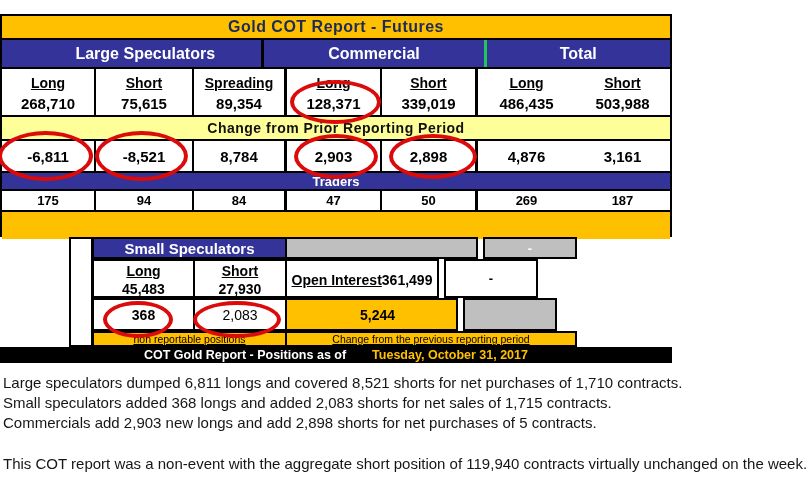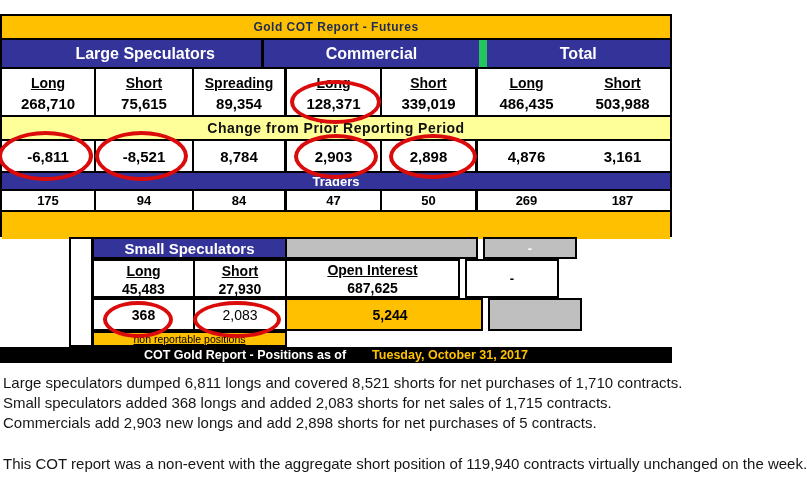--- a/index.html
+++ b/index.html
@@ -12,28 +12,28 @@
   
   .main {
     position:absolute; left:0; top:14px; width:672px; height:223px;
     border:2px solid #000; background:#fff;
   }
   .row { position:absolute; left:0; width:668px; display:flex; }
   .row-title {
     top:0; height:24px; background:#FFC000; border-bottom:2px solid #000;
     align-items:center; justify-content:center;
   }
-  .row-title span { font-weight:bold; font-size:12px; color:#1c2b57; letter-spacing:.5px; }
+  .row-title span { font-weight:bold; font-size:16px; color:#1c2b57; letter-spacing:.5px; }
   .row-sections {
     top:24px; height:29px; background:#333399; border-bottom:2px solid #000;
   }
   .sec-cell { display:flex; align-items:center; justify-content:center;
     color:#fff; font-weight:bold; font-size:16px; }
   .sec-1 { width:245px; border-right:3px solid #000;margin-left:27px; }
-  .sec-2 { width:231px; border-right:8px solid #22c55e;text-align:right; }
+  .sec-2 { width:231px; border-right:3px solid #22c55e;text-align:right; }
   .sec-3 { width:191px; }
   .row-headvals { top:53px; height:48px; background:#fff; border-bottom:2px solid #000; }
   .row-vals2 { top:101px; height:24px; background:#FFFF99; border-bottom:2px solid #000;
     align-items:center; justify-content:center; }
   .row-vals2 span { font-weight:bold; font-size:14px; color:#111; letter-spacing:.5px; }
   .row-chgvals { top:125px; height:32px; background:#fff; border-bottom:2px solid #000; }
   .row-traders { top:157px; height:18px; background:#333399; border-bottom:2px solid #000;
     align-items:center; justify-content:center; }
   .row-traders span { color:#fff; font-weight:bold; font-size:13px; }
   .row-trvals { top:175px; height:21px; background:#fff; border-bottom:2px solid #000; }
@@ -63,27 +63,27 @@
   .srow-b { top:22px; height:39px; }
   .srow-c { top:61px; height:33px; }
   .srow-d { top:94px; height:16px;text-decoration:underline; }
   .scell { border:2px solid #000; display:flex; align-items:center; justify-content:center; }
   .ss-header { width:195px; background:#333399; color:#fff; font-weight:bold; font-size:15px; }
   .gray { background:#BFBFBF; }
   .sa-2 { width:191px; border-left:none; }
   .sa-3 { width:94px; margin-left:5px; color:#fff; font-weight:bold; font-size:13px; }
   .sb-long { width:101px; border-right:none; flex-direction:column; }
   .sb-short { width:94px; flex-direction:column; }
-  .sb-oi { width:173px; border-left:none; flex-direction:column;justify-content:flex-end; }
+  .sb-oi { width:152px; border-left:none; flex-direction:row; }
   .sb-dash { width:94px; margin-left:5px; background:#fff; font-weight:bold; font-size:13px; }
   .sb-lab { font-weight:bold; font-size:14px; text-decoration:underline; margin-top:2px; }
   .sb-val { font-weight:bold; font-size:14px; margin-top:2px; }
   .sc-1 { width:101px; border-right:none; background:#fff; font-weight:bold; font-size:14px; }
   .sc-2 { width:94px; background:#fff; font-weight:normal; font-size:14px; }
-  .sc-3 { width:196px; border-left:none; background:#FFC000; font-weight:bold; font-size:14px;padding-left:12px; }
+  .sc-3 { width:171px; border-left:none; background:#FFC000; font-weight:bold; font-size:14px;padding-left:12px; }
   .sc-4 { width:94px; margin-left:5px; background:#BFBFBF; }
   .sd-1 { width:195px; background:#FFC000; font-size:10.5px; }
   .sd-2 { width:290px; border-left:none; background:#FFC000; font-size:10.5px; }
 
   
   .footerbar {
     position:absolute; left:0; top:347px; width:672px; height:16px; background:#000;
     display:flex; align-items:center; justify-content:center; gap:26px;
   }
   .footerbar .flab { color:#fff; font-weight:bold; font-size:12.5px; }
@@ -224,34 +224,35 @@
       <div class="scell sb-long">
         <span class="sb-lab">Long</span>
         <span class="sb-val">45,483</span>
       </div>
       <div class="scell sb-short">
         <span class="sb-lab">Short</span>
         <span class="sb-val">27,930</span>
       </div>
       <div class="scell sb-oi">
         <span class="sb-lab">Open Interest</span>
-        <span class="sb-val">687,625</span>
+        <span class="sb-val">361,499</span>
       </div>
       <div class="scell sb-dash">-</div>
     </div>
 
     <div class="srow srow-c">
       <div class="scell sc-1">368</div>
       <div class="scell sc-2">2,083</div>
       <div class="scell sc-3">5,244</div>
       <div class="scell sc-4"></div>
     </div>
 
     <div class="srow srow-d">
       <div class="scell sd-1">non reportable positions</div>
+      <div class="scell sd-2">Change from the previous reporting period</div>
     </div>
   </div>
 
   <div class="footerbar">
     <span class="flab">COT Gold Report - Positions as of</span>
     <span class="fdate">Tuesday, October 31, 2017</span>
   </div>
 
   <div class="circle circ-1"></div>
   <div class="circle circ-2"></div>

